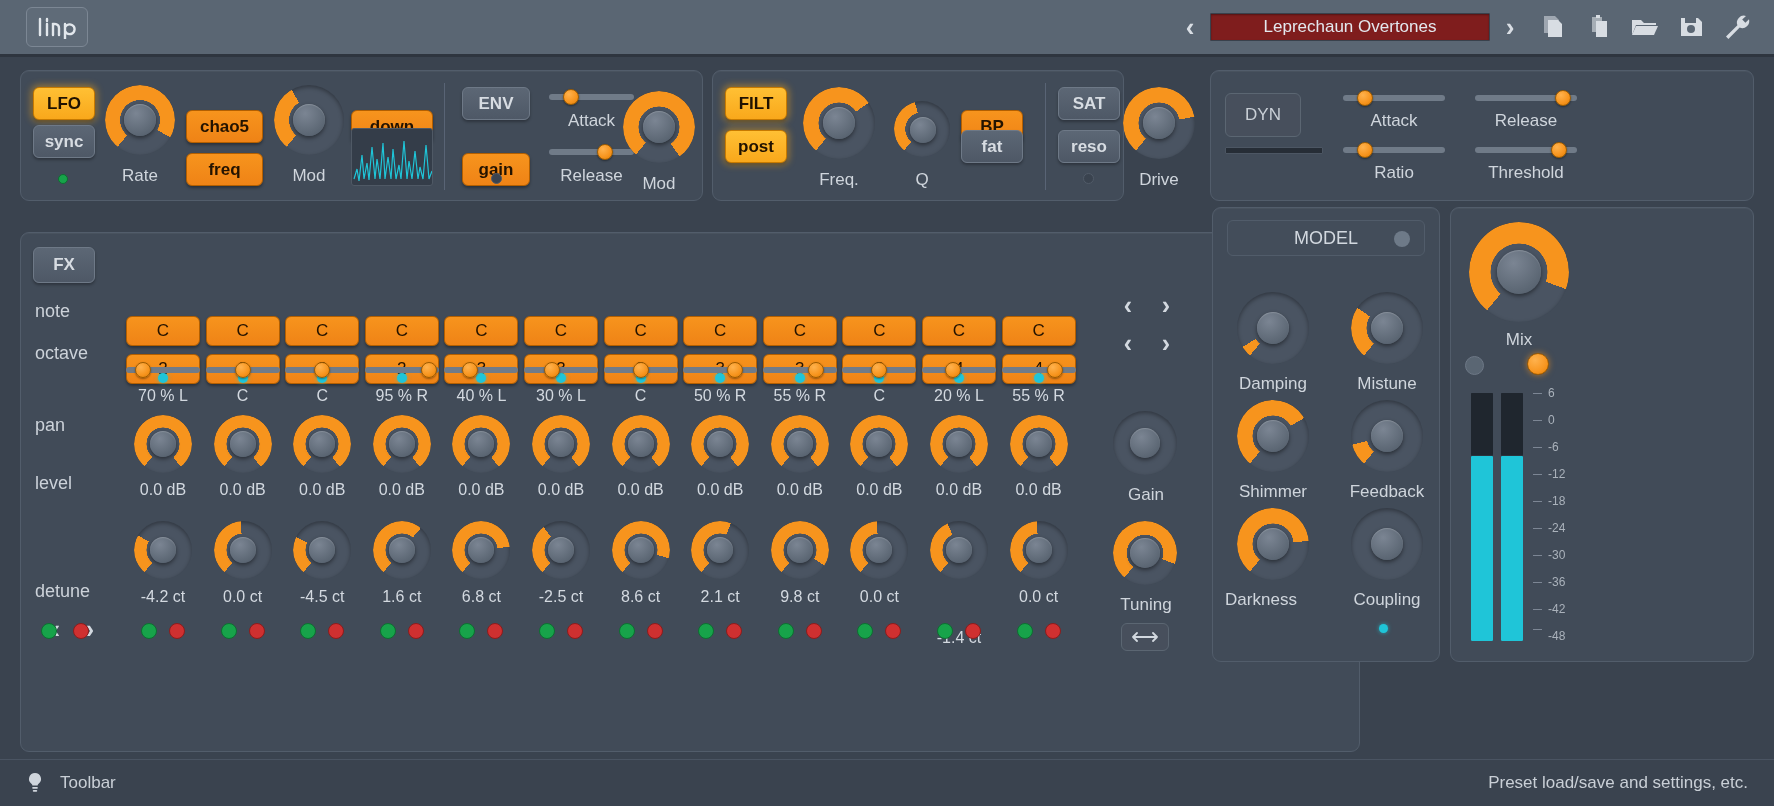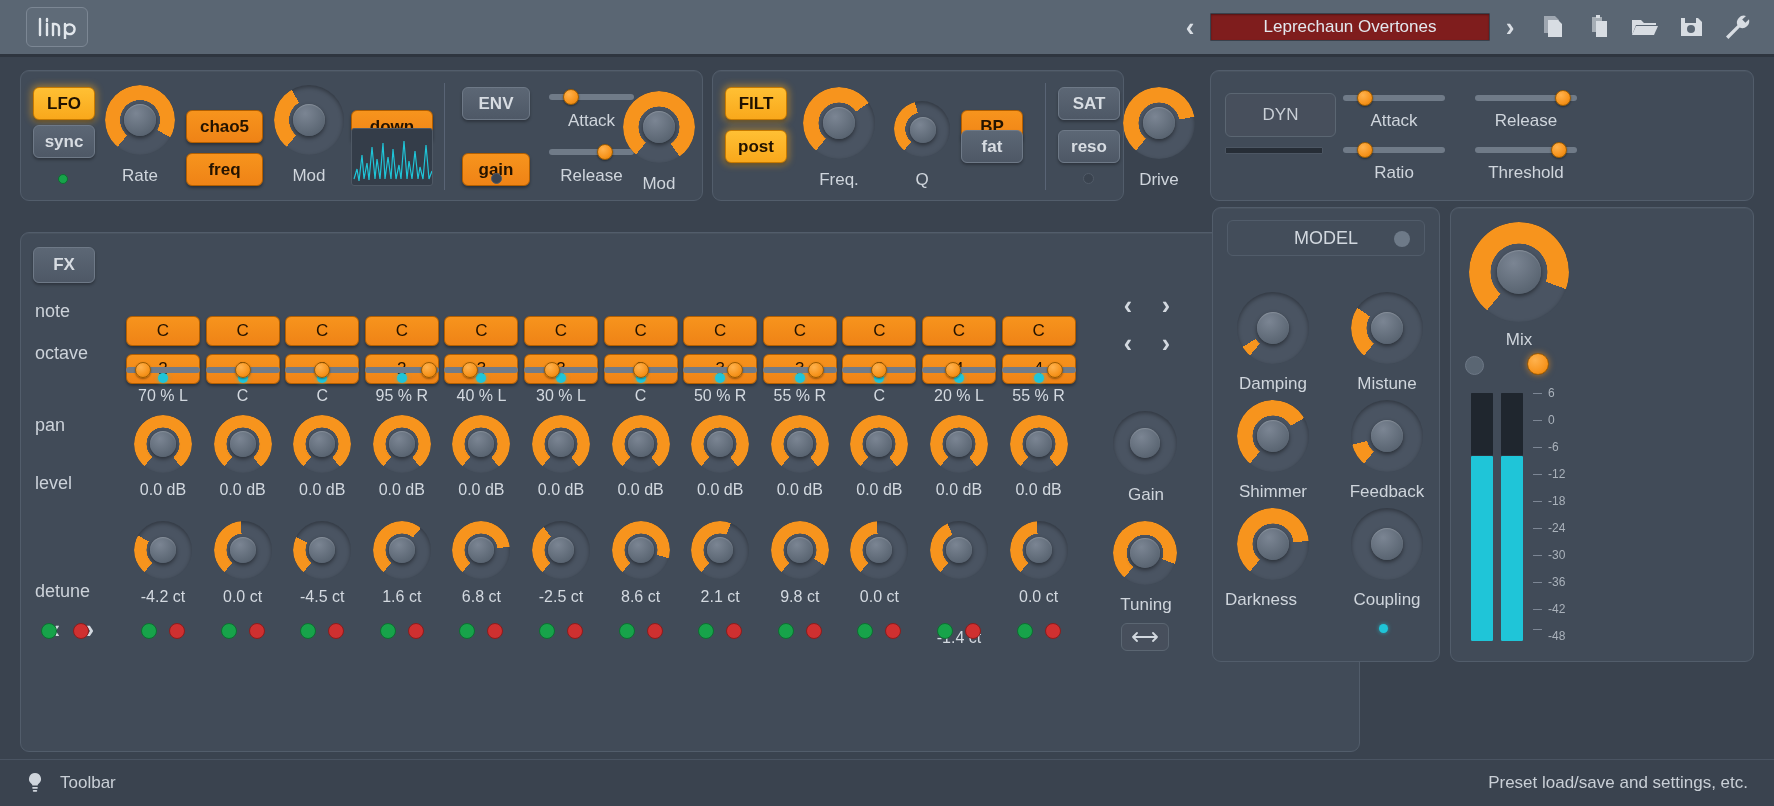--- a/index.html
+++ b/index.html
@@ -295,21 +295,21 @@
 
   <div class="knob" style="left:410px; top:16px; width:72px; height:72px;">
     <div class="ring"></div>
     <div class="arc" style="background:conic-gradient(from 220deg, #f7941d 0deg 220deg, rgba(0,0,0,0) 220deg 360deg); -webkit-mask: radial-gradient(circle, transparent 0 40%, #000 40.5%); mask: radial-gradient(circle, transparent 0 40%, #000 40.5%);"></div>
     <div class="cap" style="left:20px; top:20px; width:32px; height:32px;"></div>
   </div>
   <div class="lbl" style="left:408px; top:99px; width:76px;">Drive</div>
 </div>
 
 <div class="panel" style="left:1210px; top:70px; width:544px; height:131px;">
-  <div class="btn flat" style="left:14px; top:22px; width:111px; height:44px;">DYN</div>
+  <div class="btn flat" style="left:14px; top:22px; width:76px; height:44px;">DYN</div>
   <div class="meterpeak" style="left:14px; top:76px; width:98px; height:7px; background:#262d36; border:1px solid #4c5663;"></div>
 
   <div class="slider" style="left:132px; top:24px; width:102px;">
     <div class="h" style="left:14px;"></div>
   </div>
   <div class="lbl" style="left:120px; top:40px; width:126px;">Attack</div>
   <div class="slider" style="left:132px; top:76px; width:102px;">
     <div class="h" style="left:14px;"></div>
   </div>
   <div class="lbl" style="left:120px; top:92px; width:126px;">Ratio</div>

